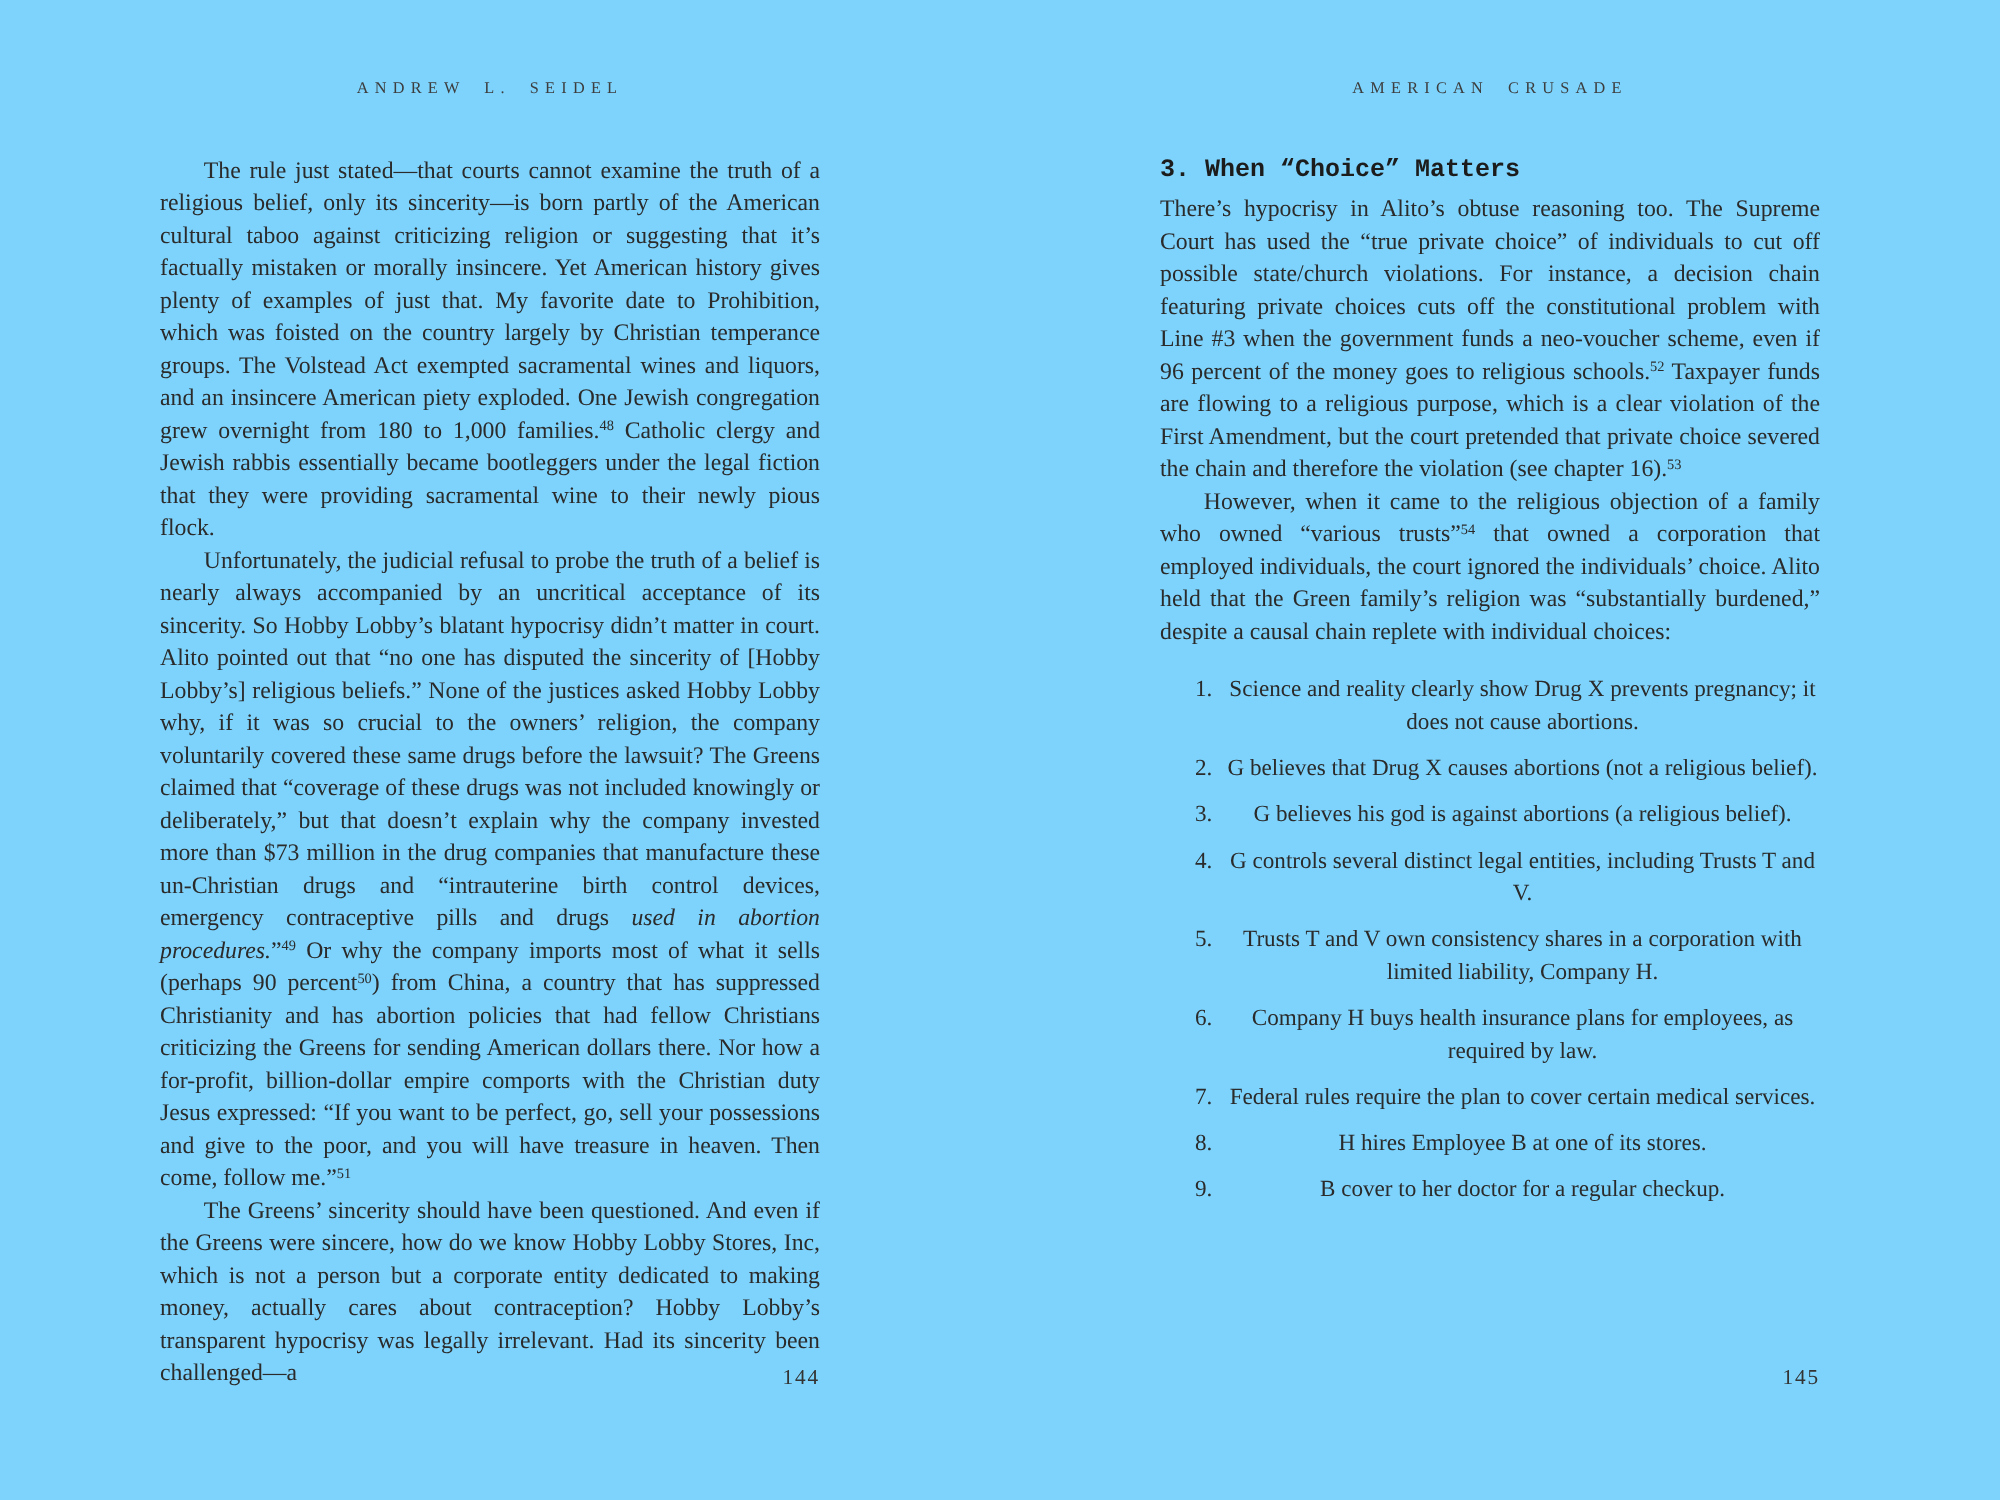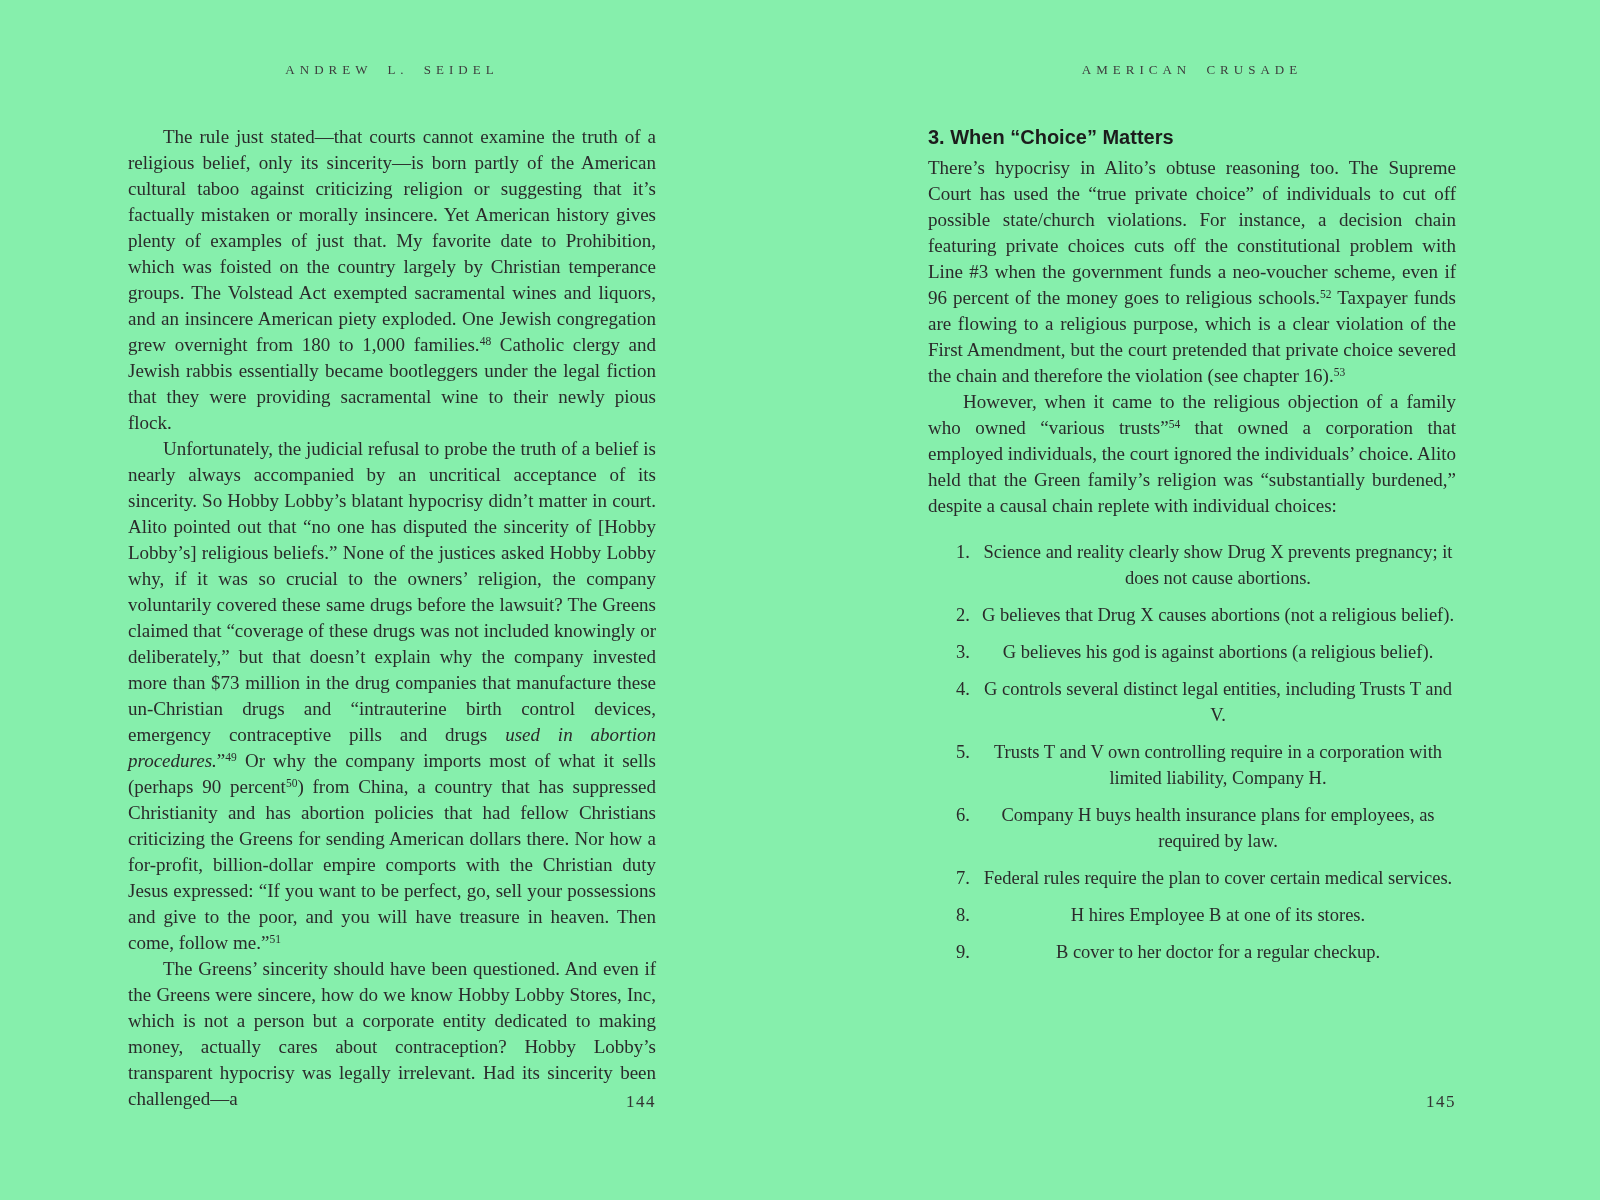--- a/index.html
+++ b/index.html
@@ -11,21 +11,21 @@
     width: 1600px;
     height: 1200px;
     font-family: "Liberation Serif", "DejaVu Serif", serif;
     color: #2b2b2b;
     overflow: hidden;
   }
   .spread {
     position: relative;
     width: 1600px;
     height: 1200px;
-    background: #86efac;
+    background: #7dd3fc;
   }
   .page {
     position: absolute;
     top: 0;
     width: 528px;
     height: 1200px;
   }
   .page.left  { left: 128px; }
   .page.right { left: 912px; margin-left: 16px; }
 
@@ -52,21 +52,21 @@
   }
   .body-text sup {
     font-size: 11.5px;
     line-height: 0;
     vertical-align: 6px;
     letter-spacing: 0;
   }
 
   .section-heading {
     margin: 25px 0 5px 0;
-    font-family: Liberation Sans, sans-serif;
+    font-family: Liberation Mono, monospace;
     font-weight: bold;
     font-size: 20px;
     color: #1c1c1c;
     text-align: left;
   }
 
   .chain-list {
     counter-reset: chainitem;
     margin: 20px 0 0 0;
     padding-left: 52px;
@@ -116,21 +116,21 @@
     <div class="running-head">AMERICAN CRUSADE</div>
     <div class="body-text">
       <h2 class="section-heading">3. When “Choice” Matters</h2>
       <p class="para">There’s hypocrisy in Alito’s obtuse reasoning too. The Supreme Court has used the “true private choice” of individuals to cut off possible state/church violations. For instance, a decision chain featuring private choices cuts off the constitutional problem with Line #3 when the government funds a neo-voucher scheme, even if 96 percent of the money goes to religious schools.<sup>52</sup> Taxpayer funds are flowing to a religious purpose, which is a clear violation of the First Amendment, but the court pretended that private choice severed the chain and therefore the violation (see chapter 16).<sup>53</sup></p>
       <p class="para indent">However, when it came to the religious objection of a family who owned “various trusts”<sup>54</sup> that owned a corporation that employed individuals, the court ignored the individuals’ choice. Alito held that the Green family’s religion was “substantially burdened,” despite a causal chain replete with individual choices:</p>
       <ol class="chain-list">
         <li>Science and reality clearly show Drug X prevents pregnancy; it does not cause abortions.</li>
         <li>G believes that Drug X causes abortions (not a religious belief).</li>
         <li>G believes his god is against abortions (a religious belief).</li>
         <li>G controls several distinct legal entities, including Trusts T and V.</li>
-        <li>Trusts T and V own controlling require in a corporation with limited liability, Company H.</li>
+        <li>Trusts T and V own consistency shares in a corporation with limited liability, Company H.</li>
         <li>Company H buys health insurance plans for employees, as required by law.</li>
         <li>Federal rules require the plan to cover certain medical services.</li>
         <li>H hires Employee B at one of its stores.</li>
         <li>B cover to her doctor for a regular checkup.</li>
       </ol>
     </div>
     <div class="page-number">145</div>
   </section>
 
 </div>

